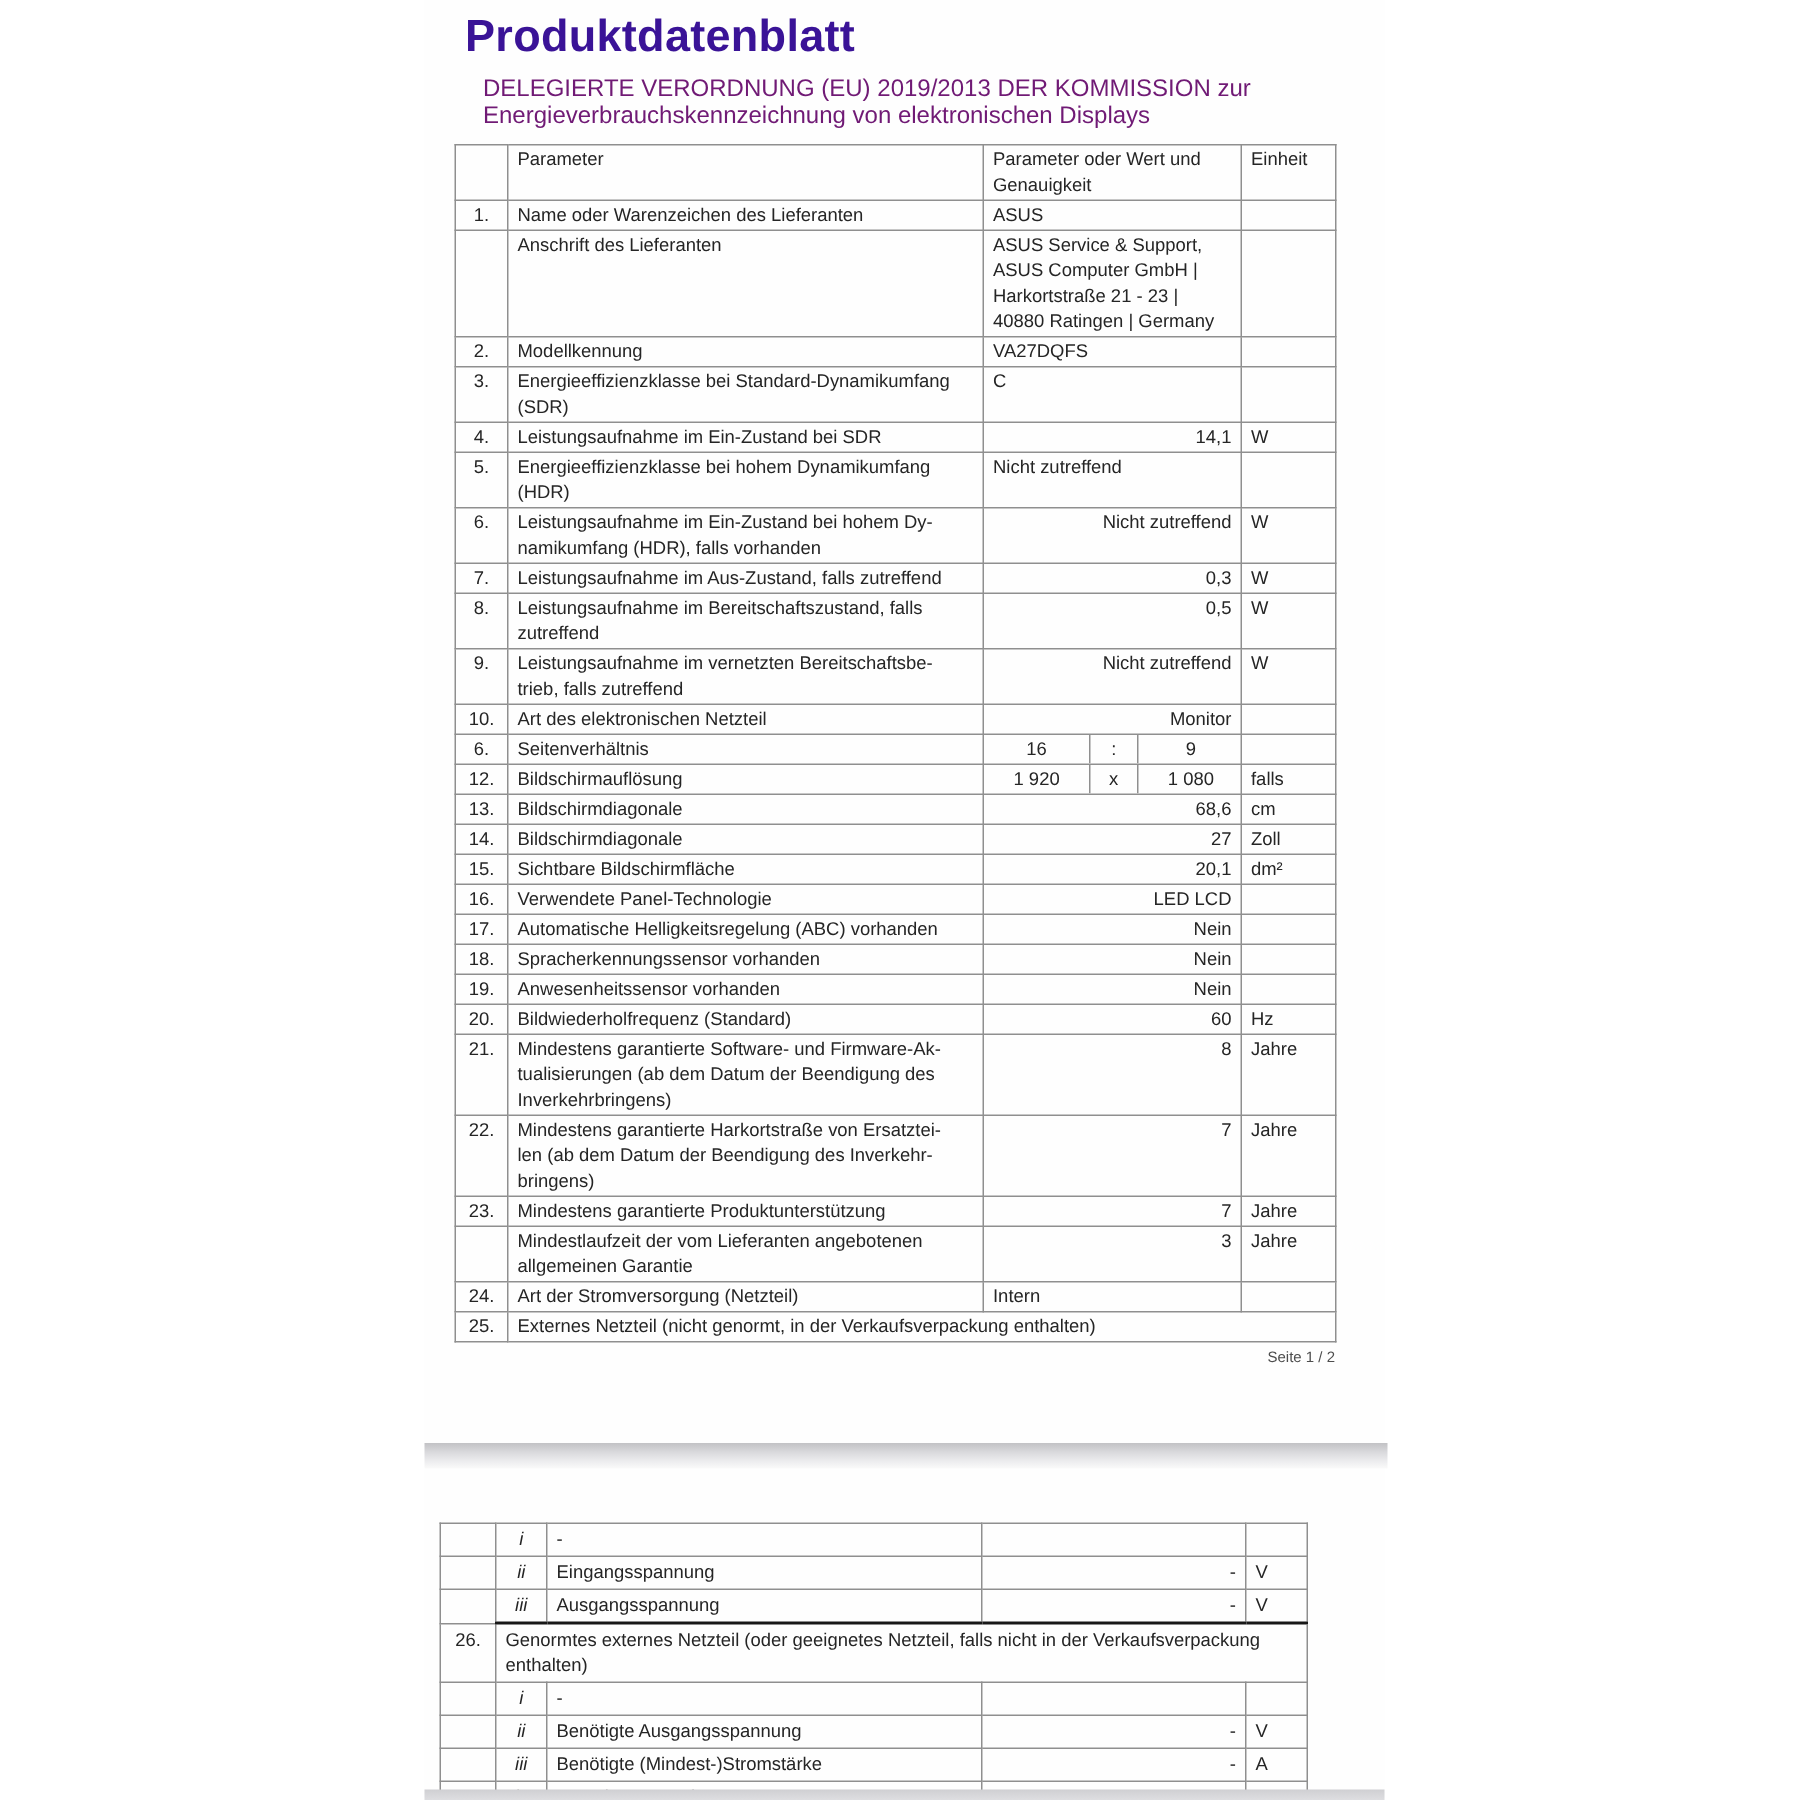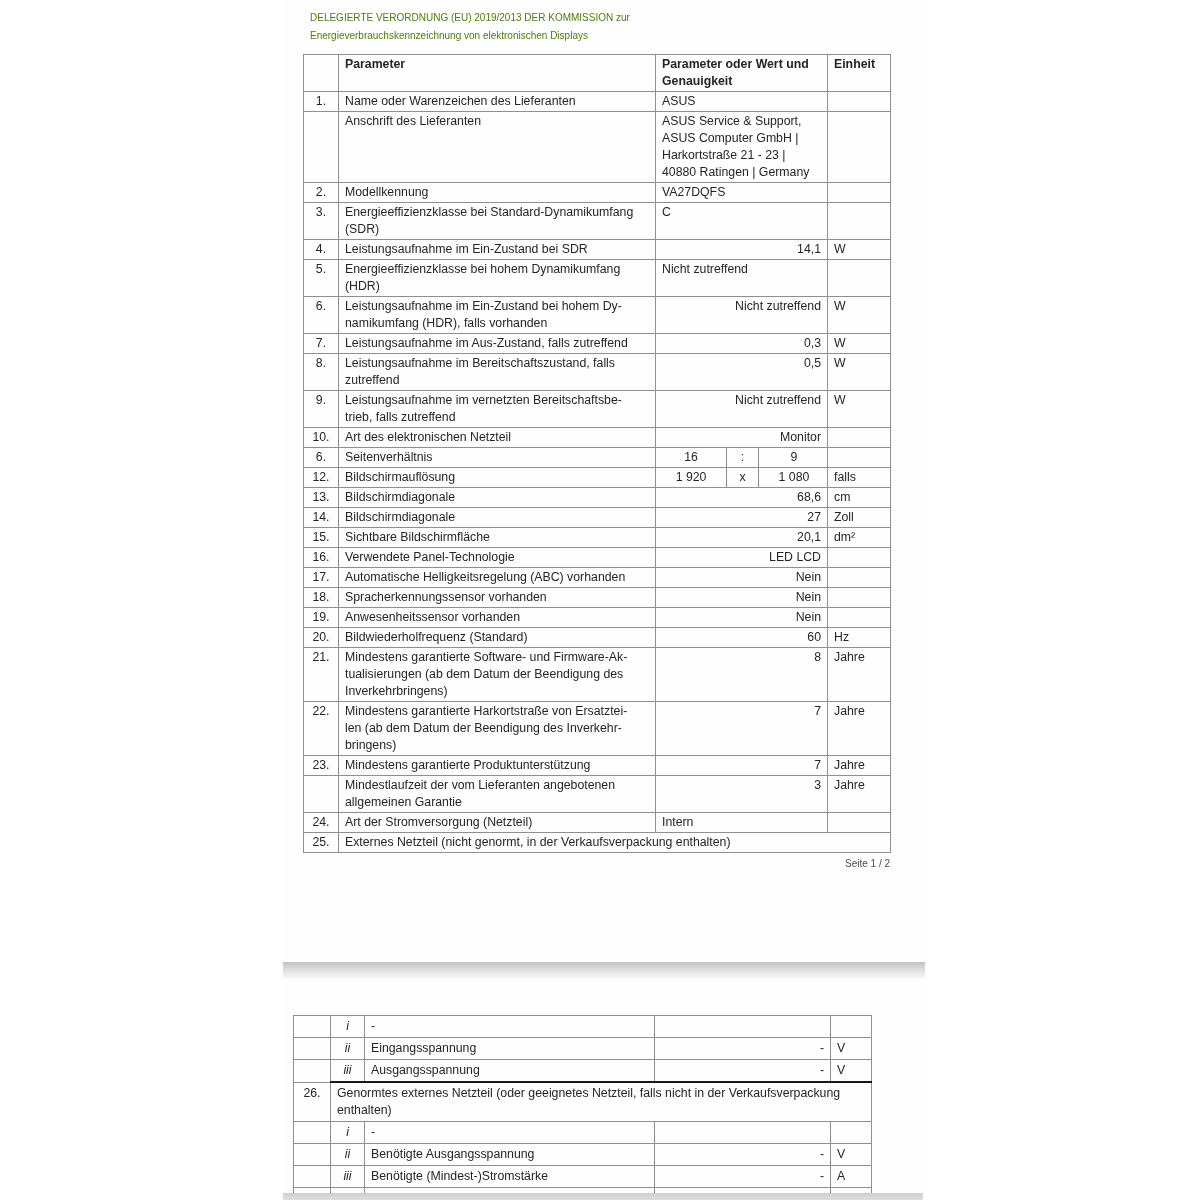--- a/index.html
+++ b/index.html
@@ -12,36 +12,36 @@
   .page{position:absolute;background:#fefefe;}
   #page1{left:283px;top:0;width:640px;height:962px;}
   #page2{left:283px;top:979px;width:640px;height:221px;}
 
   .doc-title{
     margin:8px 0 0 27px;
     font-size:30px;font-weight:bold;letter-spacing:.2px;
     color:#3a1397;
   }
   .doc-subtitle{
-    margin:9px 0 0 27px;
-    font-size:10px;line-height:18px;color:#4d7c0f;
+    margin:9px 0 0 39px;
+    font-size:16px;line-height:18px;color:#701a75;
     white-space:pre-line;
   }
 
   table{border-collapse:collapse;table-layout:fixed;margin-top:9px;}
   #t1{margin-left:20px;width:587px;}
   #t2{margin-left:10px;width:578px;margin-top:36px;}
   td,th{
     border:1px solid #8f8f8f;
     font-size:12.3px;line-height:17px;font-weight:normal;
     padding:1px 6px;vertical-align:top;text-align:left;
     white-space:pre-line;overflow:hidden;
   }
   #t2 td{padding:2px 6px;}
-  th.hd{font-weight:bold;vertical-align:top;}
+  th.hd{font-weight:normal;vertical-align:top;}
   .c-num,.c-num2{text-align:center;padding:1px 2px;}
   .c-sub{text-align:center;font-style:italic;padding:2px 2px;}
   .t-r{text-align:right;}
   .c-parts{padding:0;margin-top:34px;}
   .parts-wrap{display:flex;width:100%;height:100%;}
   .parts-wrap .part{display:block;text-align:center;padding:1px 0;flex:0 0 41%;}
   .parts-wrap .part-mid{flex:0 0 18%;border-left:1px solid #8f8f8f;border-right:1px solid #8f8f8f;}
   .thick-b{border-bottom:2px solid #181818;}
 
   .page-footer{
@@ -55,20 +55,21 @@
   }
   #bottom-strip{
     position:absolute;left:283px;top:1193px;width:640px;height:7px;z-index:3;
     background:linear-gradient(to bottom,#cfcfd2 0px,#dedee1 7px);
   }
 </style>
 </head>
 <body>
 
 <div class="page" id="page1">
+  <div class="doc-title">Produktdatenblatt</div>
   <div class="doc-subtitle">DELEGIERTE VERORDNUNG (EU) 2019/2013 DER KOMMISSION zur
 Energieverbrauchskennzeichnung von elektronischen Displays</div>
 
   <table id="t1">
     <colgroup>
         <col style="width:35px">
         <col style="width:317px">
         <col style="width:172px">
         <col style="width:63px">
       </colgroup>

